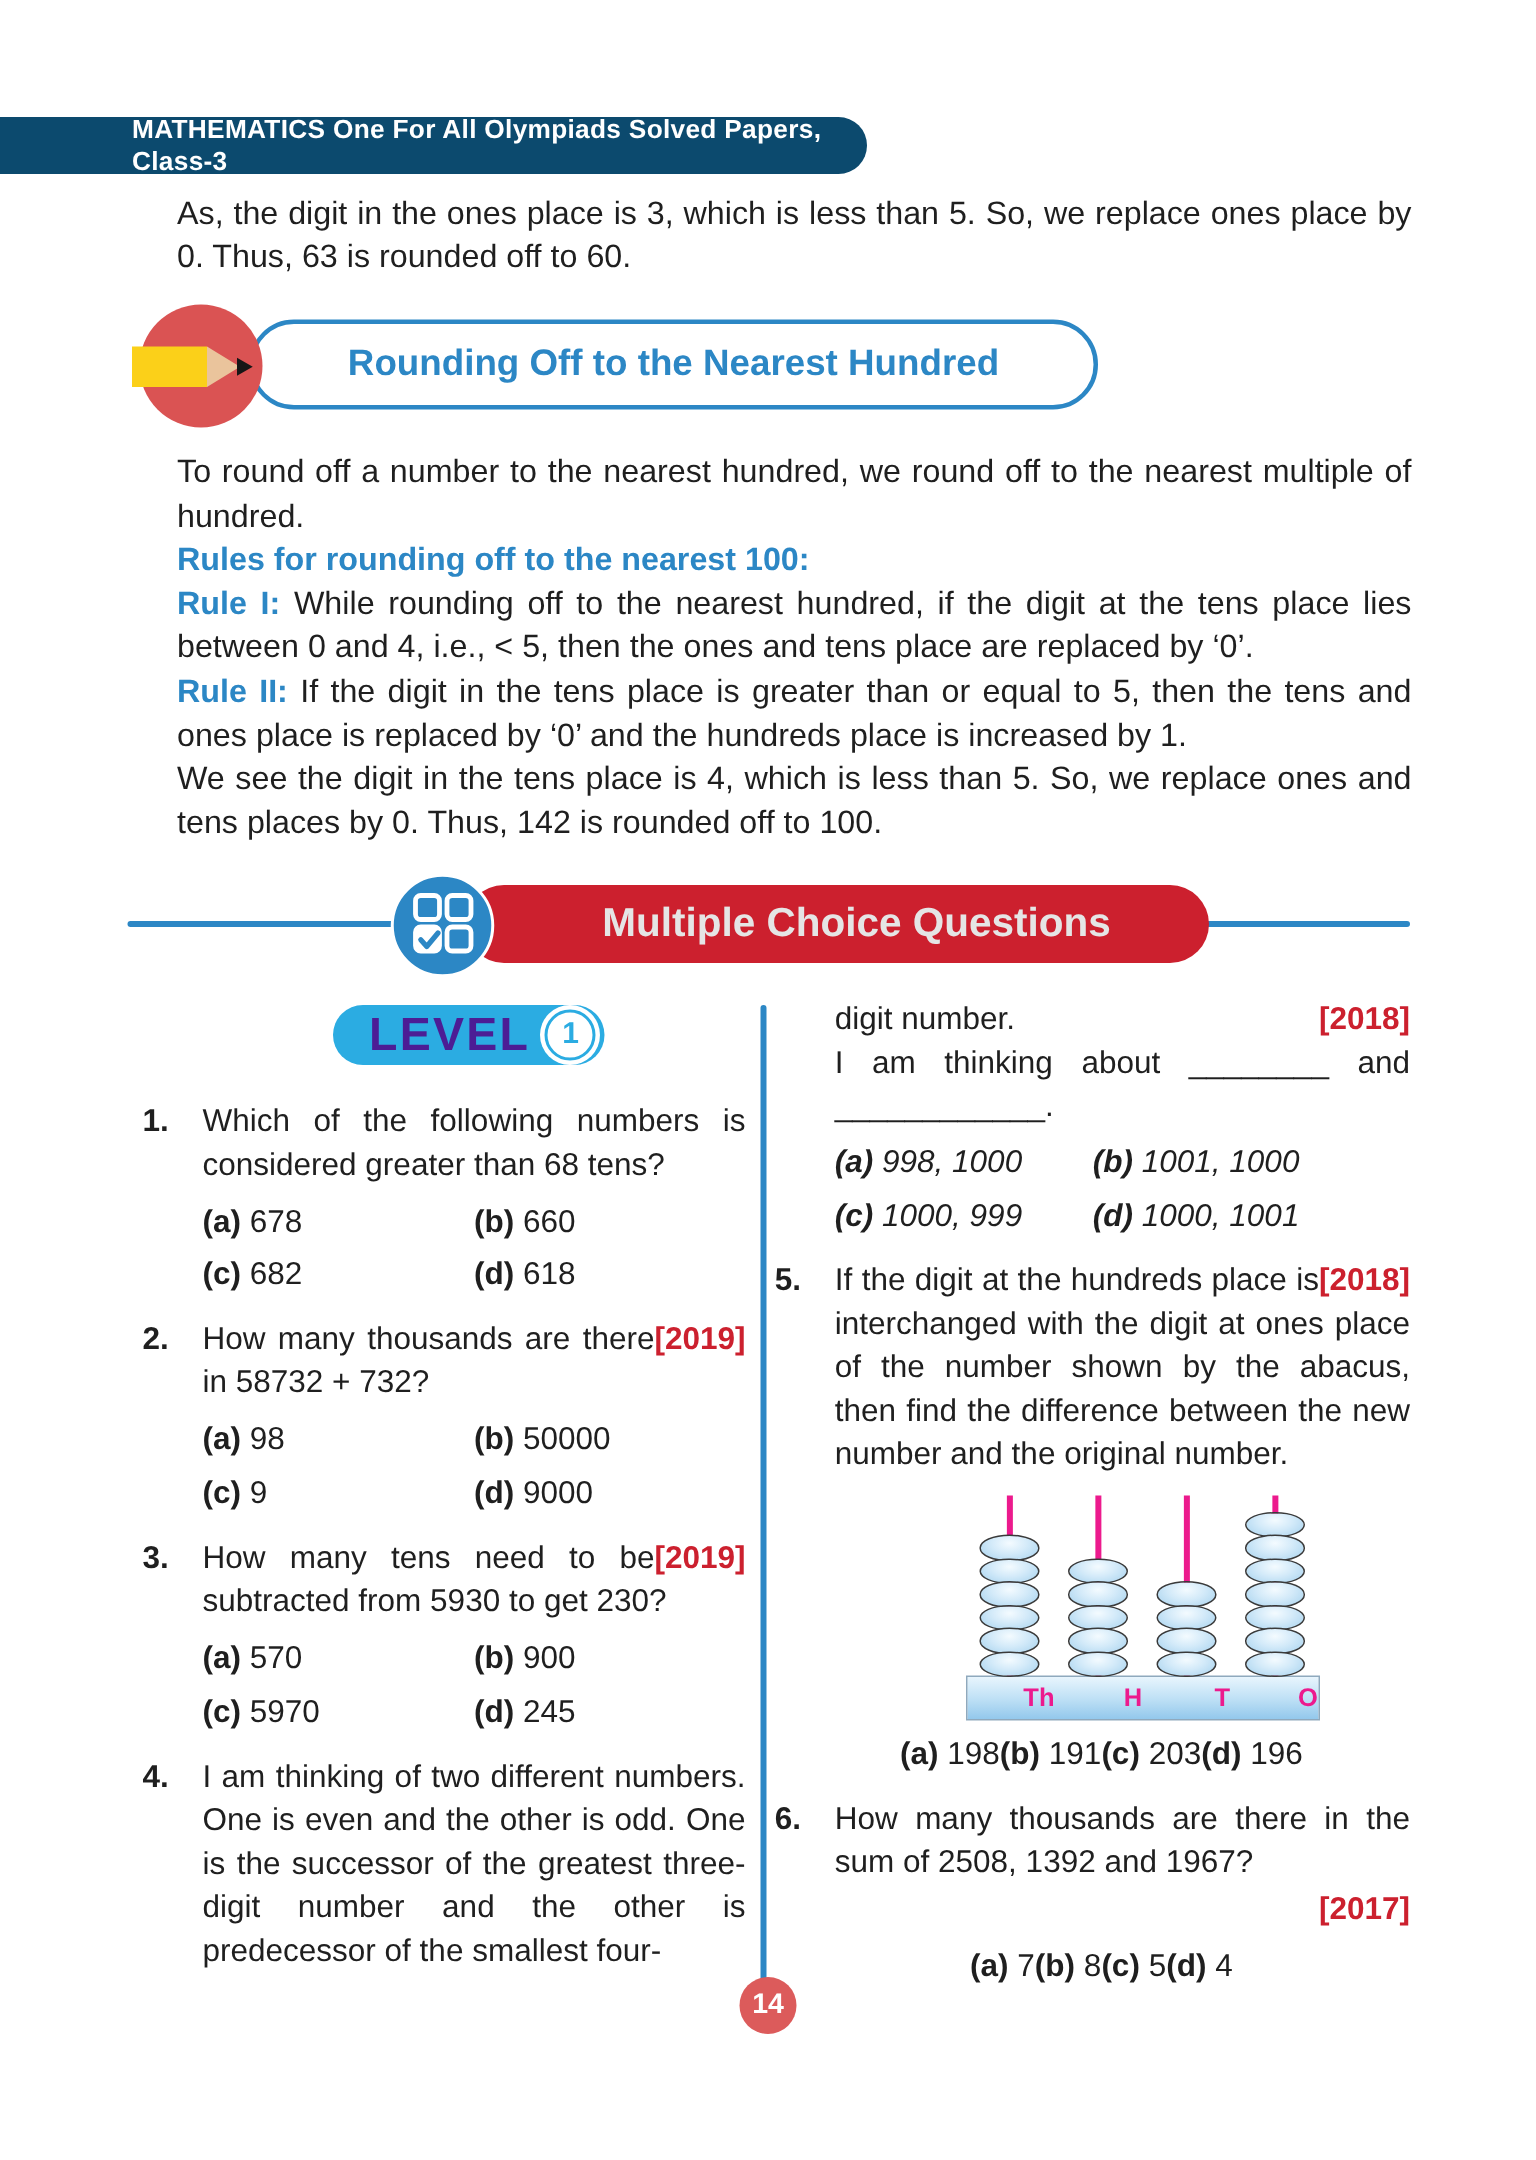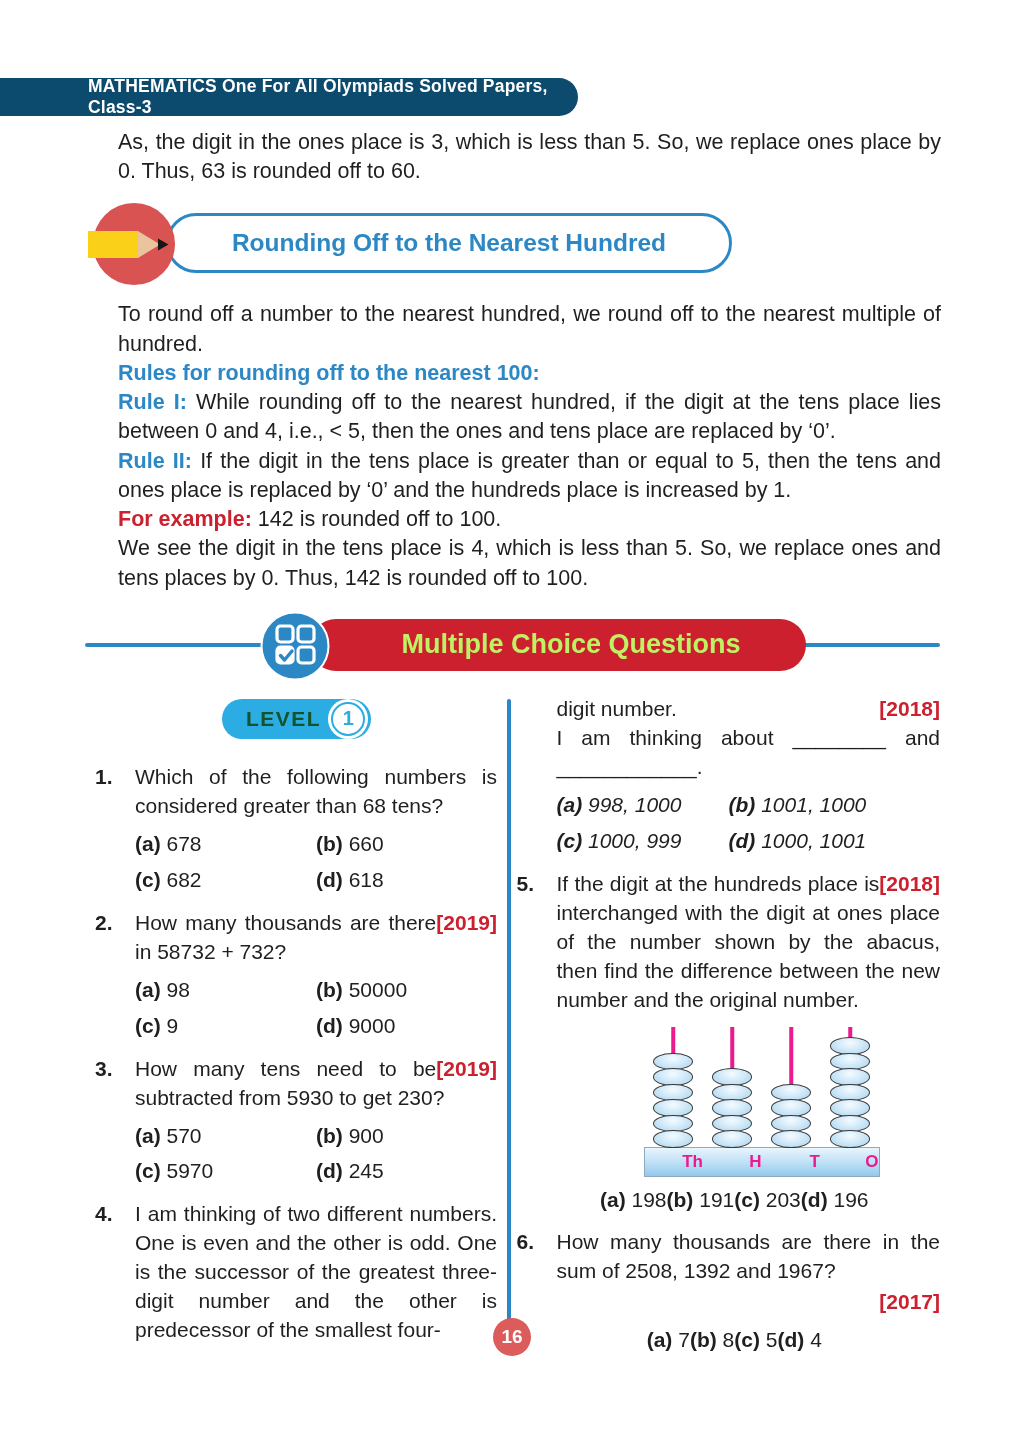--- a/index.html
+++ b/index.html
@@ -31,34 +31,34 @@
   .blue-b { color:#2C87C5; font-weight:bold; }
   .red-b { color:#CC202E; font-weight:bold; }
 
   
   .mcq-banner { position:relative; margin-top:20px; height:66px; }
   .mcq-line { position:absolute; left:85px; right:84px; top:30px; height:4px; background:#2C87C5; border-radius:2px; }
   .mcq-pill {
     position:absolute; left:310px; top:6px; width:496px; height:52px;
     background:#CC202E; border-radius:26px; display:flex; align-items:center; justify-content:center;
   }
-  .mcq-title { color:#bef264; font-weight:bold; font-size:27px; margin-left:26px; }
+  .mcq-title { color:#e5e5e5; font-weight:bold; font-size:27px; margin-left:26px; }
   .mcq-icon { position:absolute; left:260px; top:-2px; }
 
   
   .columns { display:flex; margin:16px 84px 0 95px; }
   .col-left { width:402px; }
   .col-divider { width:3.5px; background:#2C87C5; margin:4px 6px 0 10px; border-radius:2px; }
   .col-right { flex:1; }
 
   .level {
     display:inline-flex; align-items:center; background:#2BACE2; border-radius:21px;
     height:40px; padding:0 6px 0 24px; margin:4px 0 10px 127px;
   }
-  .level-label { color:#14532d; font-weight:bold; font-size:21px; letter-spacing:1.5px; margin-right:10px; }
+  .level-label { color:#4c1d95; font-weight:bold; font-size:31px; letter-spacing:1.5px; margin-right:10px; }
   .level-circle {
     width:30px; height:30px; background:#fff; border:2.5px solid #2BACE2; box-shadow:0 0 0 3px #fff;
     border-radius:50%; color:#2BACE2; font-weight:bold; font-size:20px;
     display:flex; align-items:center; justify-content:center;
   }
 
   .q { display:flex; margin-top:14px; }
   .qno { width:40px; flex-shrink:0; font-weight:bold; font-size:21px; line-height:1.38; }
   .qbody { flex:1; font-size:21px; line-height:1.38; }
   .jq { text-align:justify; }
@@ -117,21 +117,20 @@
         <polygon points="70,36.5 70,48.5 80.5,42.5" fill="#161616"></polygon>
       </svg>
     </div>
   </div>
 
   <div class="rules">
     <p><span>To round off a number to the nearest hundred, we round off to the nearest multiple of hundred.</span></p>
     <p><span class="blue-b">Rules for rounding off to the nearest 100:</span></p>
     <p><span class="blue-b">Rule I:</span> <span>While rounding off to the nearest hundred, if the digit at the tens place lies between 0 and 4, i.e., &lt; 5, then the ones and tens place are replaced by ‘0’.</span></p>
     <p><span class="blue-b">Rule II:</span> <span>If the digit in the tens place is greater than or equal to 5, then the tens and ones place is replaced by ‘0’ and the hundreds place is increased by 1.</span></p>
-    <p><span class="red-b">For example:</span> <span>142 is rounded off to 100.</span></p>
     <p><span>We see the digit in the tens place is 4, which is less than 5. So, we replace ones and tens places by 0. Thus, 142 is rounded off to 100.</span></p>
   </div>
 
   <div class="mcq-banner">
     <div class="mcq-line"></div>
     <div class="mcq-pill">
       <span class="mcq-title">Multiple Choice Questions</span>
     </div>
     <div class="mcq-icon">
       <svg width="70" height="70" viewBox="0 0 70 70">
@@ -285,16 +284,16 @@
             <span class="opt"><span class="b">(c)</span> <span>5</span></span>
             <span class="opt"><span class="b">(d)</span> <span>4</span></span>
           </div>
         </div>
       </div>
 
     </div>
   </div>
 
   <div class="page-circle">
-    <span>16</span>
+    <span>14</span>
   </div>
 
 </div>
 
 </body></html>

